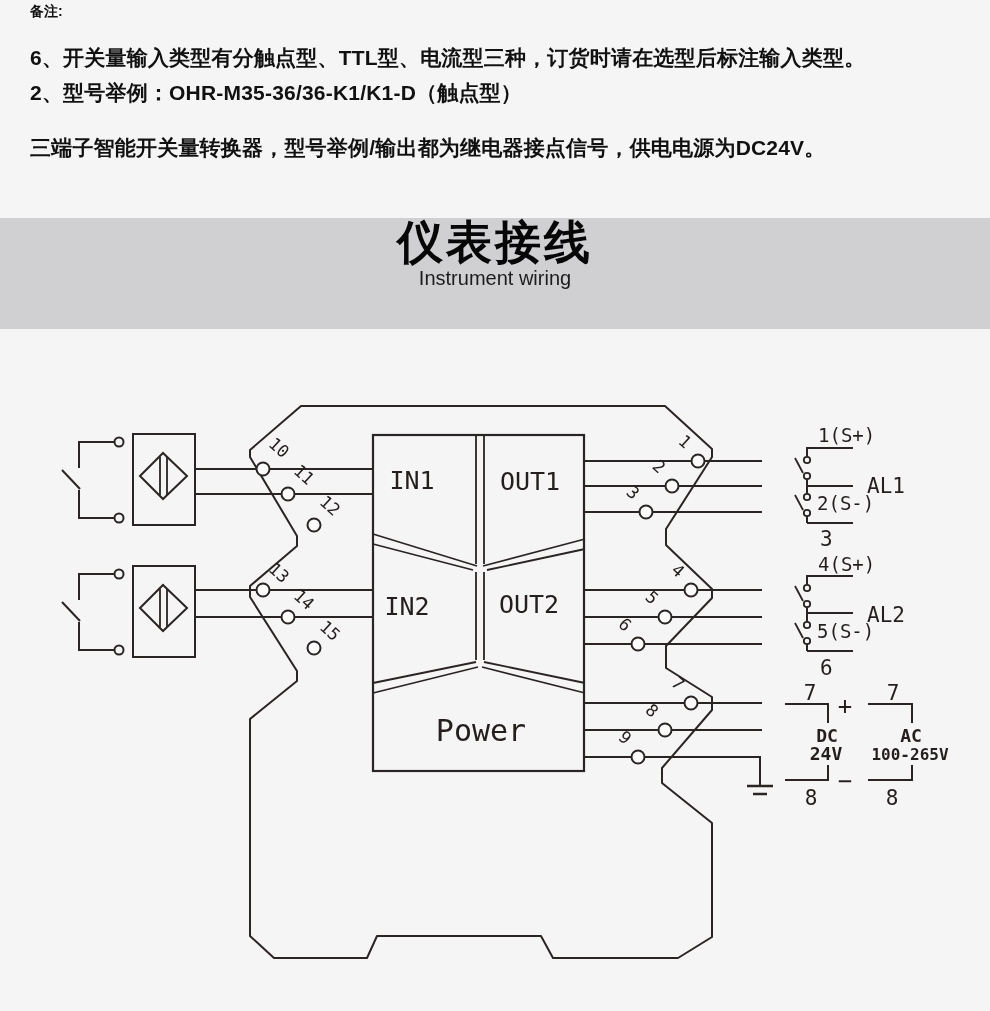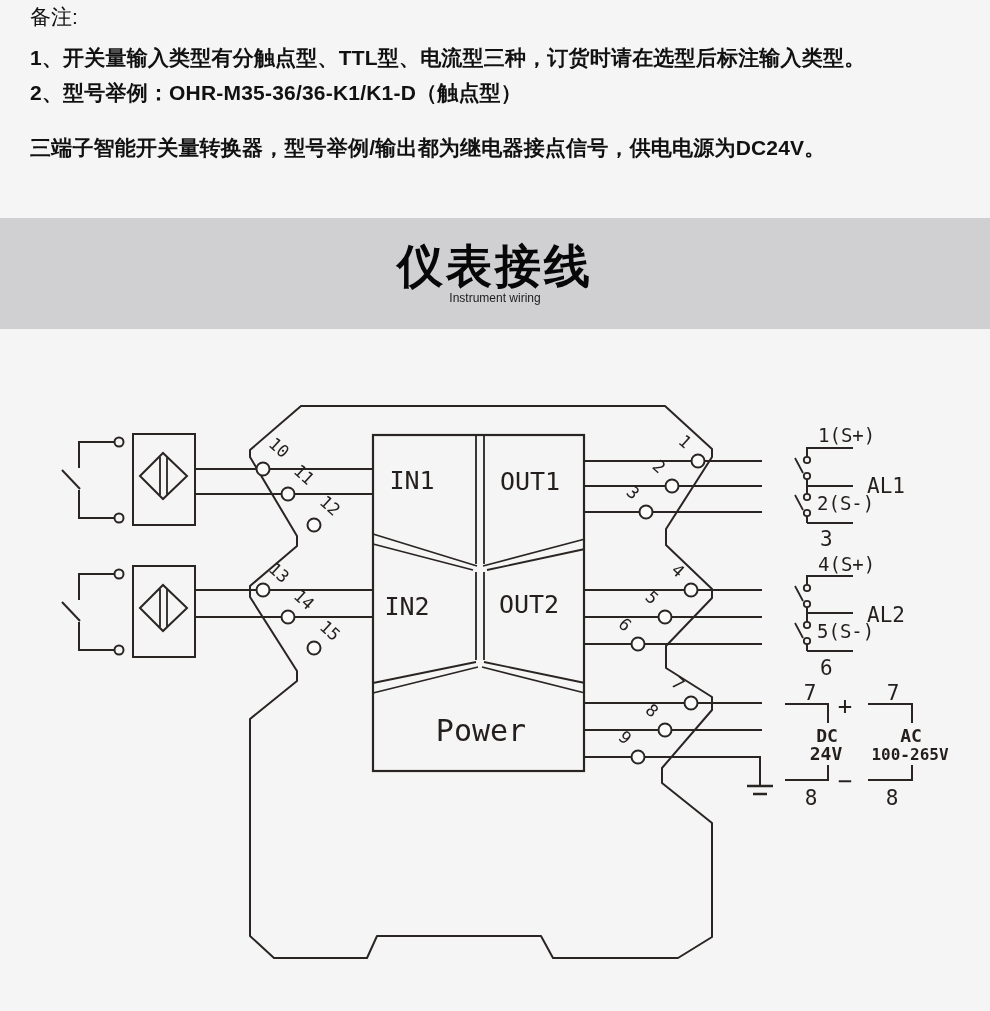--- a/index.html
+++ b/index.html
@@ -5,43 +5,43 @@
   html,body{margin:0;padding:0;}
   body{
     width:990px;height:1011px;
     background:#f5f5f6;
     font-family:"Liberation Sans","DejaVu Sans",sans-serif;
     color:#111;
     position:relative;
     overflow:hidden;
   }
   .notes{position:absolute;left:30px;top:0;right:18px;}
-  .notes-title{position:absolute;top:3px;left:0;font-size:21px;font-weight:400;white-space:nowrap;}
+  .notes-title{position:absolute;top:3px;left:0;font-size:14px;font-weight:700;white-space:nowrap;}
   .note-line{position:absolute;left:0;font-size:21px;font-weight:600;white-space:nowrap;letter-spacing:.2px;}
   .note-1{top:44px;}
   .note-2{top:79px;}
   .note-3{top:134px;}
   .banner{
     position:absolute;left:0;top:218px;width:990px;height:111px;
     background:#d0cfd2;
-    display:flex;flex-direction:column;align-items:center;justify-content:center;
+    display:flex;flex-direction:column;align-items:center;justify-content:flex-start;
   }
   .banner-title{font-size:46px;font-weight:800;color:#070707;letter-spacing:3px;line-height:1.05;}
-  .banner-subtitle{font-size:12px;font-weight:400;color:#1c1c1c;margin-top:1px;}
+  .banner-subtitle{font-size:20px;font-weight:400;color:#1c1c1c;margin-top:1px;}
   svg.diagram{position:absolute;left:0;top:0;}
   svg text{fill:#241f1c;}
   .mono{font-family:"DejaVu Sans Mono","Liberation Mono",monospace;}
   .lbl{font-family:"DejaVu Sans Mono","Liberation Mono",monospace;}
 </style>
 </head>
 <body>
 
 <div class="notes">
   <div class="notes-title">备注:</div>
-  <div class="note-line note-1">1、开关量输入类型有分触点型、TTL型、电流型三种，订货时请在选型后标注输入类型。</div>
+  <div class="note-line note-1">6、开关量输入类型有分触点型、TTL型、电流型三种，订货时请在选型后标注输入类型。</div>
   <div class="note-line note-2">2、型号举例：OHR-M35-36/36-K1/K1-D（触点型）</div>
   <div class="note-line note-3">三端子智能开关量转换器，型号举例/输出都为继电器接点信号，供电电源为DC24V。</div>
 </div>
 
 <div class="banner">
   <div class="banner-title">仪表接线</div>
   <div class="banner-subtitle">Instrument wiring</div>
 </div>
 
 <svg class="diagram" width="990" height="1011" viewBox="0 0 990 1011" fill="none" stroke-linecap="butt">

